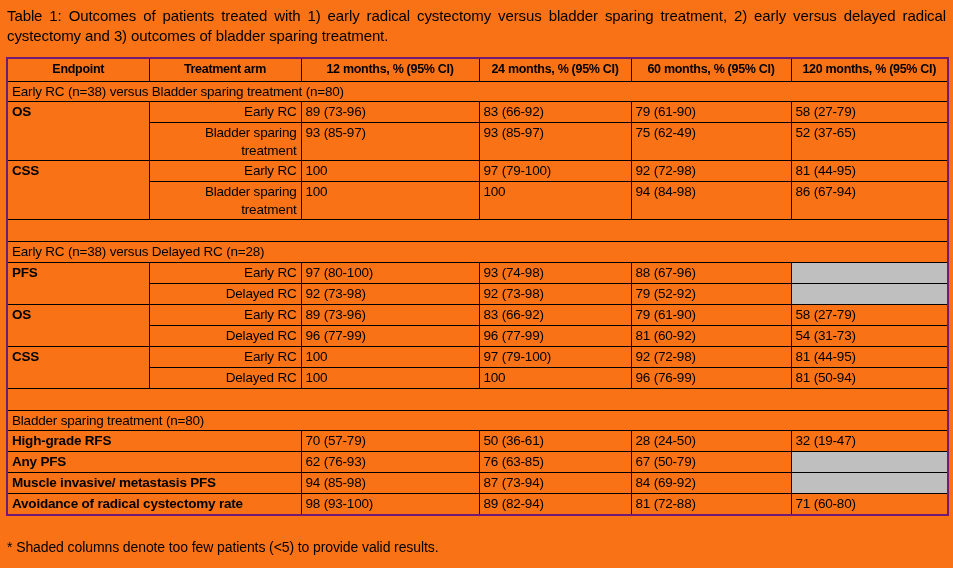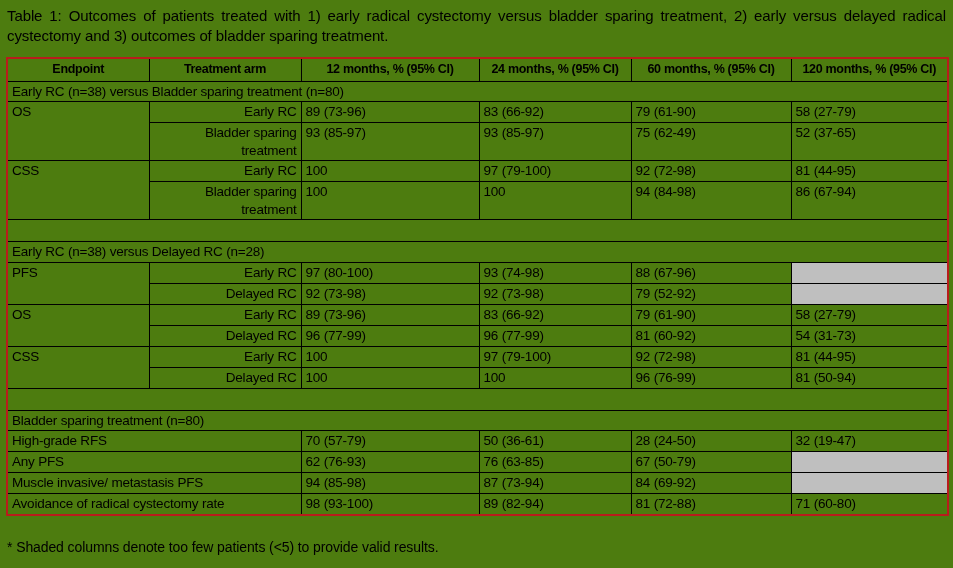--- a/index.html
+++ b/index.html
@@ -4,39 +4,39 @@
 <style>
   html, body {
     margin: 0;
     padding: 0;
     background: #ffffff;
   }
   .page {
     position: relative;
     width: 953px;
     height: 568px;
-    background: #4d7c0f;
+    background: #f97316;
     color: #000000;
     font-family: "Liberation Sans", sans-serif;
     overflow: hidden;
   }
   .caption {
     margin: 6px 6px 10px 7px;
     width: 939px;
     font-size: 15px;
     line-height: 1.35;
     text-align: justify;
     letter-spacing: -0.1px;
   }
   table.outcomes {
     border-collapse: collapse;
     table-layout: fixed;
     margin-left: 6px;
     width: 941px;
-    border: 2px solid #b91c1c;
+    border: 2px solid #701a75;
     letter-spacing: -0.2px;
   }
   table.outcomes th,
   table.outcomes td {
     border: 1px solid #000000;
     padding: 1px 4px;
     font-size: 13.5px;
     line-height: 1.3;
     vertical-align: top;
     overflow: hidden;
@@ -52,21 +52,21 @@
   }
   tr.section-header-row td {
     font-weight: normal;
     height: 17px;
     white-space: nowrap;
   }
   tr.spacer-row td {
     height: 19px;
   }
   td.endpoint-cell {
-    font-weight: normal;
+    font-weight: bold;
     text-align: left;
   }
   td.arm-cell {
     text-align: right;
   }
   td.value-cell {
     text-align: left;
     height: 18px;
   }
   .footnote {

